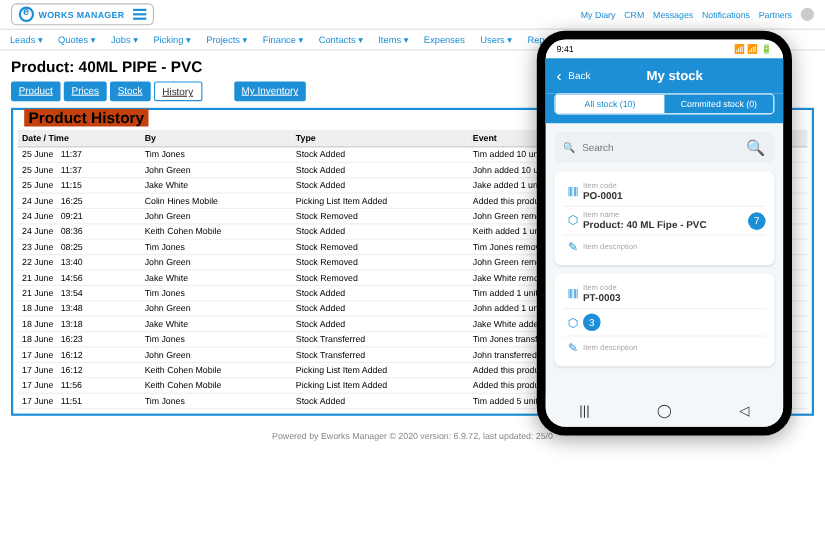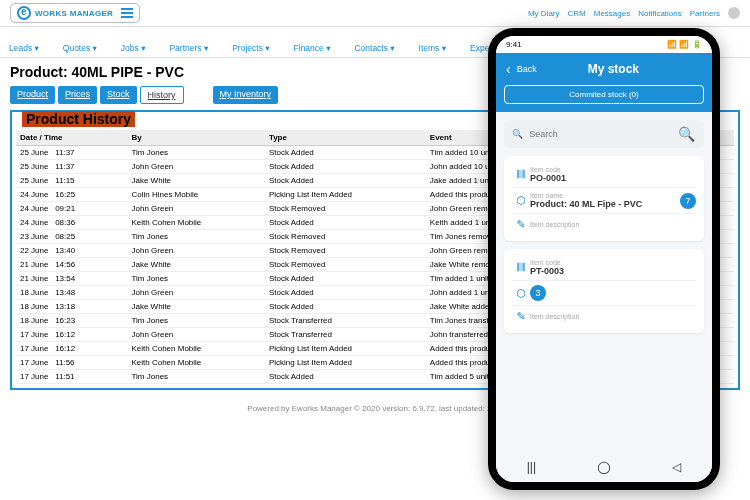--- a/index.html
+++ b/index.html
@@ -7,37 +7,37 @@
   .topbar { display: flex; justify-content: space-between; align-items: center; padding: 3px 10px; border-bottom: 1px solid #ddd; }
   .logo { display: flex; align-items: center; gap: 4px; border: 1px solid #bbb; border-radius: 5px; padding: 2px 6px; justify-content: flex-end; }
   .logo-circle { width: 14px; height: 14px; border: 2px solid #1c8fd6; border-radius: 50%; display: inline-block; position: relative; }
   .logo-circle::after { content:"e"; position:absolute; top:-2px; left:2px; color:#1c8fd6; font-size:10px; font-weight:bold;}
   .logo-text { color:#1c8fd6; font-size:8px; font-weight:bold; letter-spacing:0.3px;}
   .hamburger { margin-left:4px; display:flex; flex-direction:column; gap:2px;}
   .hamburger span{ width:12px; height:2px; background:#1c8fd6;}
   .toplinks { display:flex; gap:8px; align-items:center; color:#1c8fd6; font-size:8px;}
   .toplinks span{ cursor:pointer; }
   .avatar { width:12px; height:12px; border-radius:50%; background:#ccc; display:inline-block;}
-  .menubar { display:flex; gap:18px; padding:2px 6px; border-bottom:1px solid #ddd; color:#1c8fd6; font-size:8.5px; overflow:hidden; white-space:nowrap;margin-top:12px;}
+  .menubar { display:flex; gap:8px; padding:2px 6px; border-bottom:1px solid #ddd; color:#1c8fd6; font-size:8.5px; overflow:hidden; white-space:nowrap;}
   .menubar span{ padding:2px 3px; cursor:pointer;}
   .content { padding:6px 10px;}
   h1 { font-size:14px; font-weight:bold; margin-bottom:6px;}
   .tabs { display:flex; gap:3px; margin-bottom:6px;}
   .tab { background:#1c8fd6; color:#fff; padding:3px 7px; border-radius:2px; font-size:9px; cursor:pointer;text-decoration:underline;}
   .tab.active{ background:#fff; color:#333; border:1px solid #1c8fd6;}
   .tab.spaced{ margin-left:26px;}
   .history-box { border:2px solid #1c8fd6; padding:4px;}
   .history-title { font-size:14px; font-weight:bold; margin:-10px 0 3px 6px; background:#c2410c; display:inline-block; padding:0 4px;}
   table { width:100%; border-collapse:collapse; font-size:8px;}
   th { background:#eee; text-align:left; padding:3px 4px; border-bottom:1px solid #ccc;}
   td { padding:2px 4px; border-bottom:1px solid #eee;}
   td b { font-weight:bold;}
   .footer { text-align:center; font-size:8px; color:#888; margin-top:14px;}
   
-  .phone { position:absolute; right:30px; top:28px; width:232px; height:462px; background:#000; border-radius:26px; padding:8px; box-shadow:0 4px 18px rgba(0,0,0,0.35);}
+  .phone { position:absolute; right:30px; top:28px; width:232px; height:368px; background:#000; border-radius:26px; padding:8px; box-shadow:0 4px 18px rgba(0,0,0,0.35);}
   .phone-inner{ background:#f4f7f9; width:100%; height:100%; border-radius:18px; overflow:hidden; display:flex; flex-direction:column;}
   .statusbar{ background:#fff; font-size:8px; padding:4px 10px; display:flex; justify-content:space-between; color:#000;}
   .appheader{ background:#1c8fd6; color:#fff; padding:8px 10px; display:flex; align-items:center; gap:6px;}
   .appheader .back{ font-size:14px;}
   .appheader .title{ flex:1; text-align:center; font-weight:600; font-size:12px; margin-left:-18px;}
   .segctl{ background:#1c8fd6; padding:0 8px 8px 8px; display:flex; justify-content:center;}
   .segbox{ display:flex; border:1px solid #fff; border-radius:4px; overflow:hidden; width:100%;}
   .seg{ flex:1; text-align:center; font-size:8px; padding:4px 0; color:#fff;}
   .seg.active{ background:#fff; color:#1c8fd6;}
   .search{ margin:8px; background:#eef1f3; border-radius:5px; display:flex; align-items:center; padding:6px 8px; gap:6px;}
@@ -76,21 +76,21 @@
     <span>Notifications</span>
     <span>Partners</span>
     <span class="avatar"></span>
   </div>
 </div>
 
 <div class="menubar" id="menubar">
     <span>Leads ▾</span>
     <span>Quotes ▾</span>
     <span>Jobs ▾</span>
-    <span>Partners ▾</span>
+    <span>Picking ▾</span>
     <span>Projects ▾</span>
     <span>Finance ▾</span>
     <span>Contacts ▾</span>
     <span>Items ▾</span>
     <span>Expenses</span>
     <span>Users ▾</span>
     <span>Reports ▾</span>
     <span>File Ma</span>
   </div>
 
@@ -241,20 +241,21 @@
       <span>9:41</span>
         <span>📶 📶 🔋</span>
     </div>
     <div class="appheader">
       <span class="back">‹</span>
       <span>Back</span>
       <span class="title">My stock</span>
     </div>
     <div class="segctl">
       <div class="segbox">
+        <div class="seg active">All stock (10)</div>
         <div class="seg">Commited stock (0)</div>
       </div>
     </div>
     <div class="search">
       <span>🔍</span>
       <input placeholder="Search" style="">
       <span class="mag">🔍</span>
     </div>
     <div id="cards">
         <div class="card">

